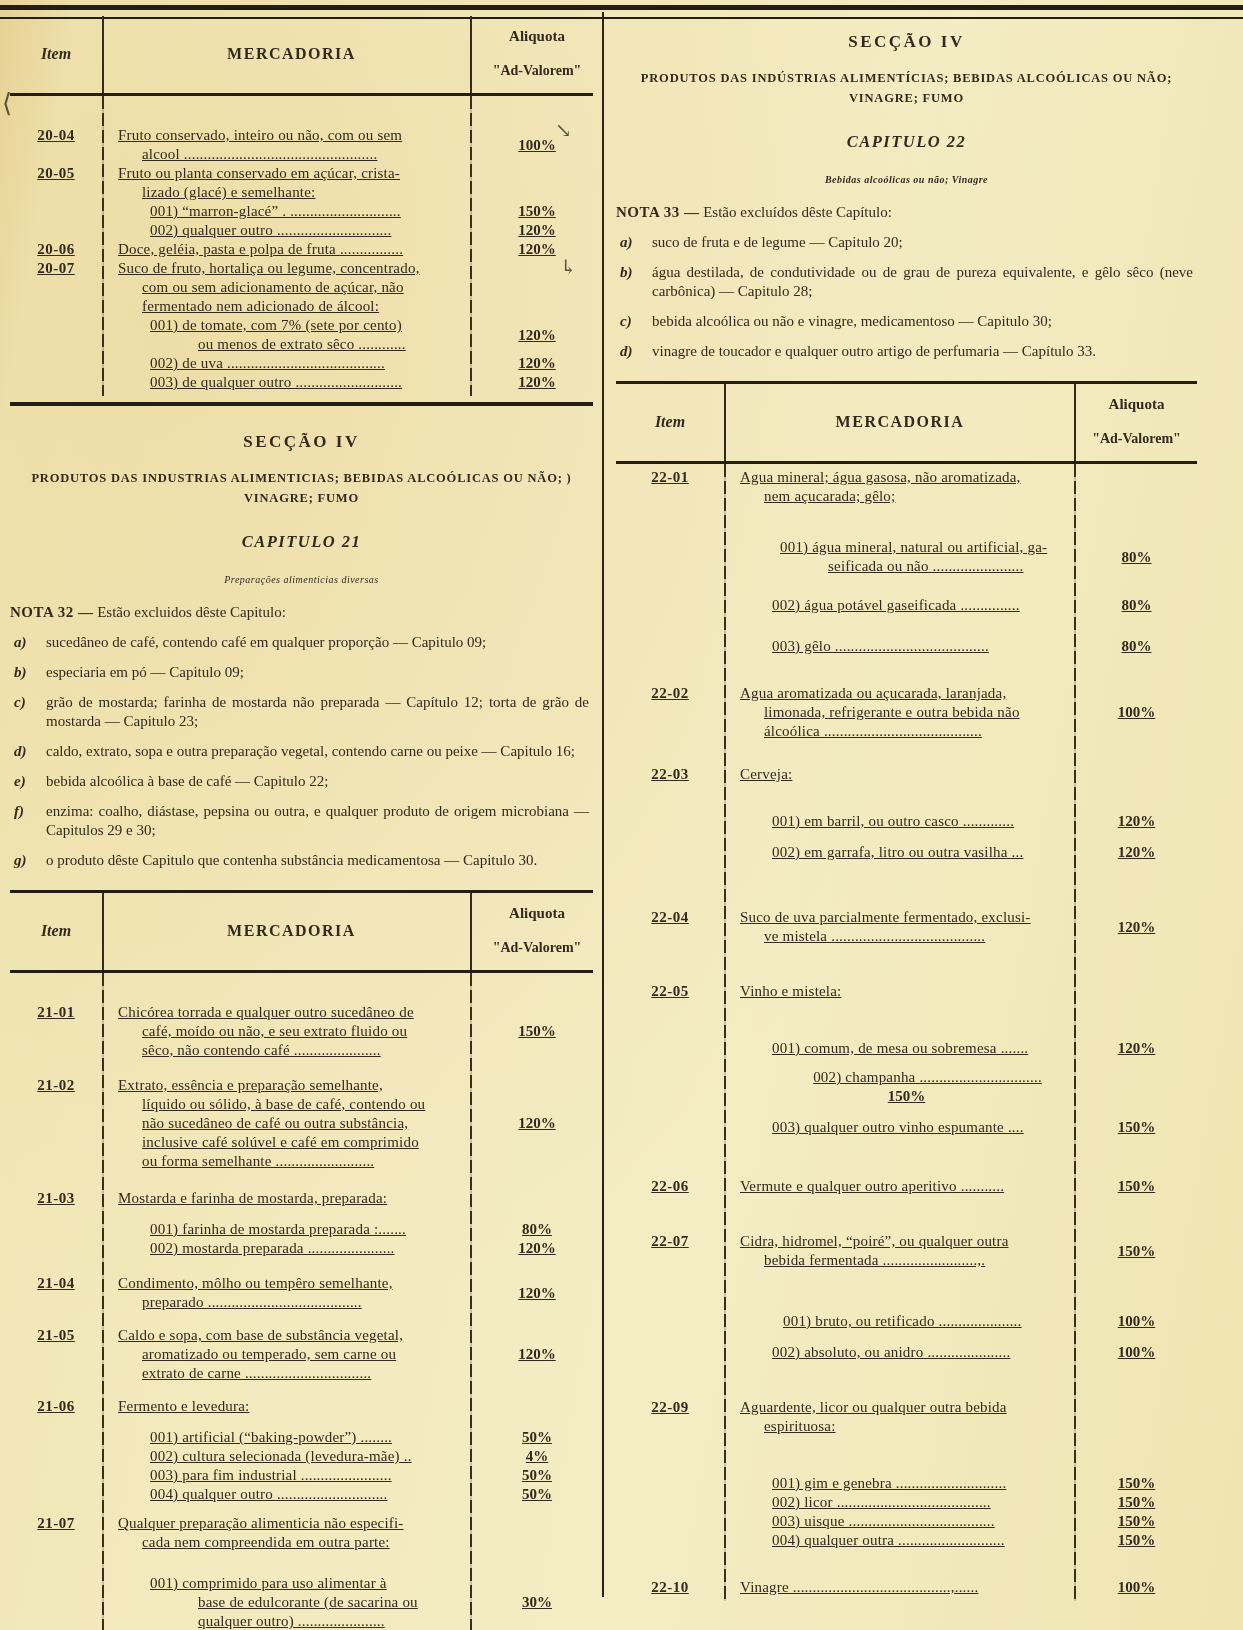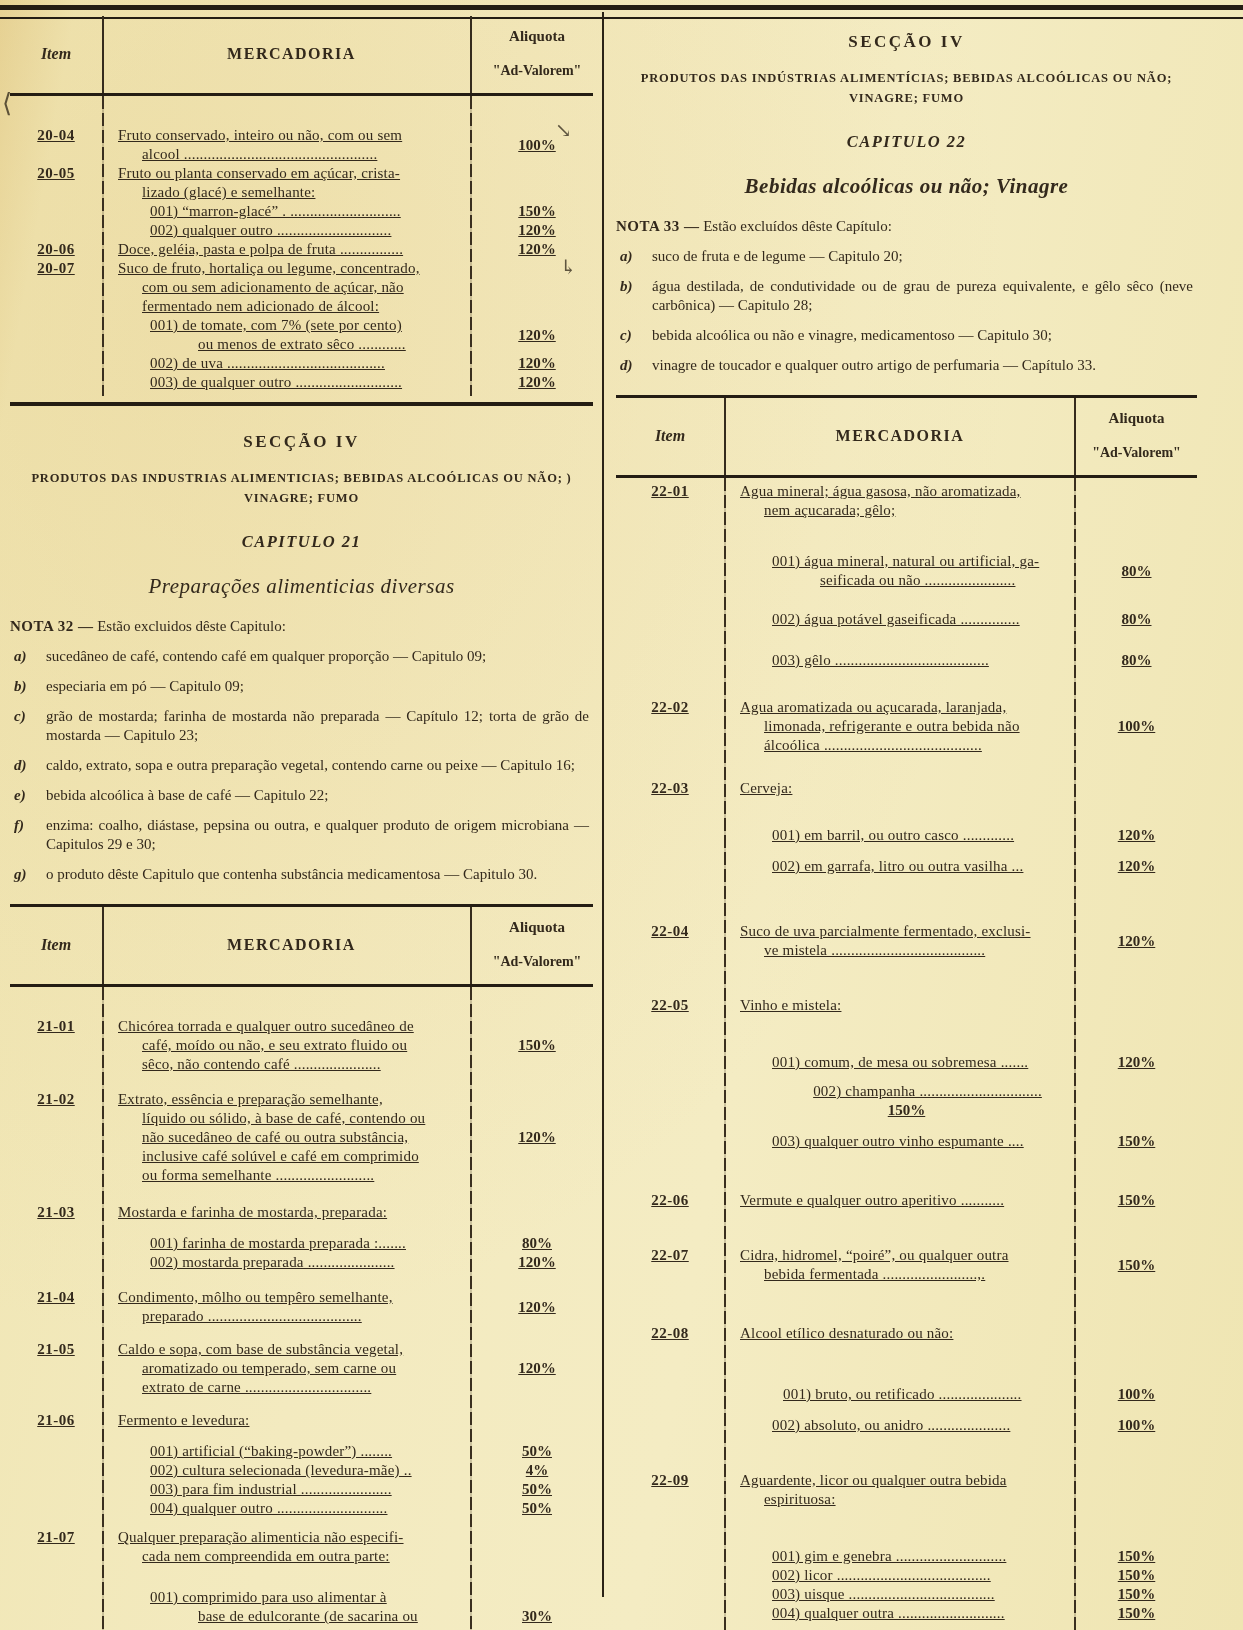--- a/index.html
+++ b/index.html
@@ -59,21 +59,21 @@
   .t-right .cr{width:121px}
   .endrule{border-bottom:4px solid #241d13;}
 
   
   .sec-title{text-align:center;font-weight:bold;font-size:17px;letter-spacing:2.5px;margin-top:26px;}
   .col-r .sec-title{margin-top:16px;}
   .sec-caps{text-align:center;font-weight:bold;font-size:12.5px;letter-spacing:.8px;
     margin-top:16px;line-height:20px;}
   .cap-title{text-align:center;font-weight:bold;font-style:italic;font-size:16.5px;
     letter-spacing:1.5px;margin-top:24px;}
-  .cap-sub{text-align:center;font-style:italic;font-size:21px;margin-top:22px;letter-spacing:.5px;}
+  .cap-sub{text-align:center;font-style:italic;font-size:10px;margin-top:22px;letter-spacing:.5px;}
   .cap-sub.b{font-weight:bold;}
   .nota{font-size:15px;margin-top:18px;line-height:19px;}
   .nota .nlab{font-weight:bold;letter-spacing:.5px;}
   .note-item{display:flex;margin-top:11px;font-size:15px;line-height:19px;}
   .note-item .nl{width:32px;font-weight:bold;font-style:italic;padding-left:4px;flex:none;}
   .note-item .nt{flex:1;text-align:justify;padding-right:4px;}
 
   
   .artifact{position:absolute;color:#2e2517;opacity:.75;font-size:20px;pointer-events:none;}
 </style>
@@ -390,21 +390,21 @@
       </div>
       <div class="items">
           <div class="row" style="margin-top: 0;">
             <div class="ci">22-01</div>
             <div class="cd">
               <div class="ln i0">Agua mineral; água gasosa, não aromatizada,</div>
               <div class="ln i1">nem açucarada; gêlo;</div>
             </div>
             <div class="cr"></div>
           </div>
-          <div class="row" style="margin-top: 32px;">
+          <div class="row" style="margin-top: 32px; gap: 8px;">
             <div class="ci"></div>
             <div class="cd">
               <div class="ln i2">001) água mineral, natural ou artificial, ga-</div>
               <div class="ln i3">seificada ou não .......................</div>
             </div>
             <div class="cr">80%</div>
           </div>
           <div class="row" style="margin-top: 20px;">
             <div class="ci"></div>
             <div class="cd">
@@ -493,27 +493,20 @@
             <div class="cr">150%</div>
           </div>
           <div class="row" style="margin-top: 36px;">
             <div class="ci">22-07</div>
             <div class="cd">
               <div class="ln i0">Cidra, hidromel, “poiré”, ou qualquer outra</div>
               <div class="ln i1">bebida fermentada ........................,.</div>
             </div>
             <div class="cr">150%</div>
           </div>
-          <div class="row" style="margin-top: 40px;">
-            <div class="ci">22-08</div>
-            <div class="cd">
-              <div class="ln i0">Alcool etílico desnaturado ou não:</div>
-            </div>
-            <div class="cr"></div>
-          </div>
           <div class="row" style="margin-top: 42px; gap: 11px;">
             <div class="ci"></div>
             <div class="cd">
               <div class="ln i2">001) bruto, ou retificado .....................</div>
             </div>
             <div class="cr">100%</div>
           </div>
           <div class="row" style="margin-top: 12px;">
             <div class="ci"></div>
             <div class="cd">

